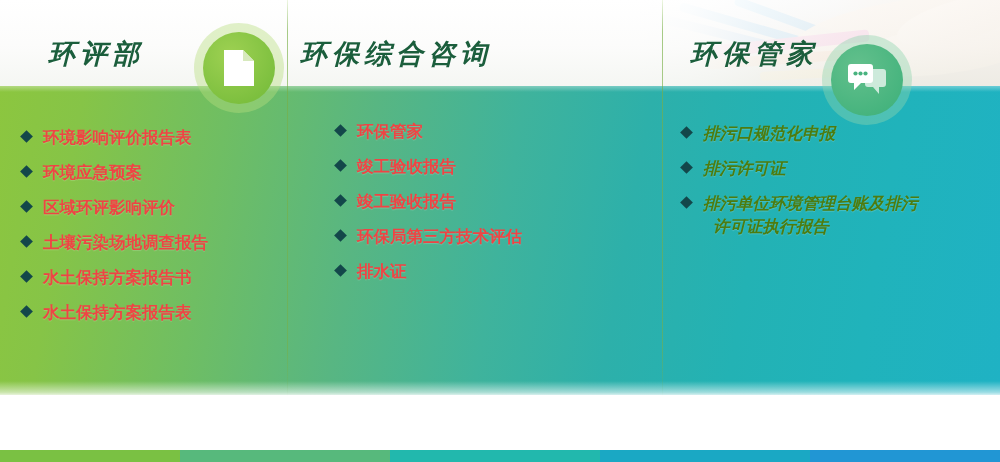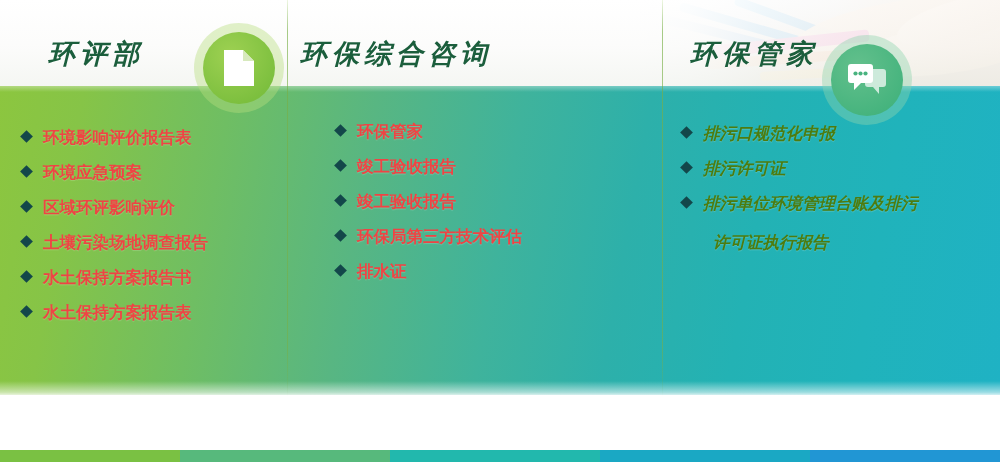--- a/index.html
+++ b/index.html
@@ -213,21 +213,21 @@
   .col3 .feature-item { color: #4d7c0f; font-style: italic; }
 
   .feature-item .bullet {
     position: absolute;
     left: 0; top: 6px;
     width: 9px; height: 9px;
     background: #13474a;
     transform: rotate(45deg);
   }
   .feature-item .txt { display: block; }
-  .feature-item .txt2 { display: block; padding-left: 10px; margin-top: 16px; }
+  .feature-item .txt2 { display: block; padding-left: 10px; }
 </style>
 </head>
 <body>
 
 <div id="poster">
 
   <div class="top-band">
     <div class="photo">
       <div class="ph-bg"></div>
       <div class="pencil p1"></div>

